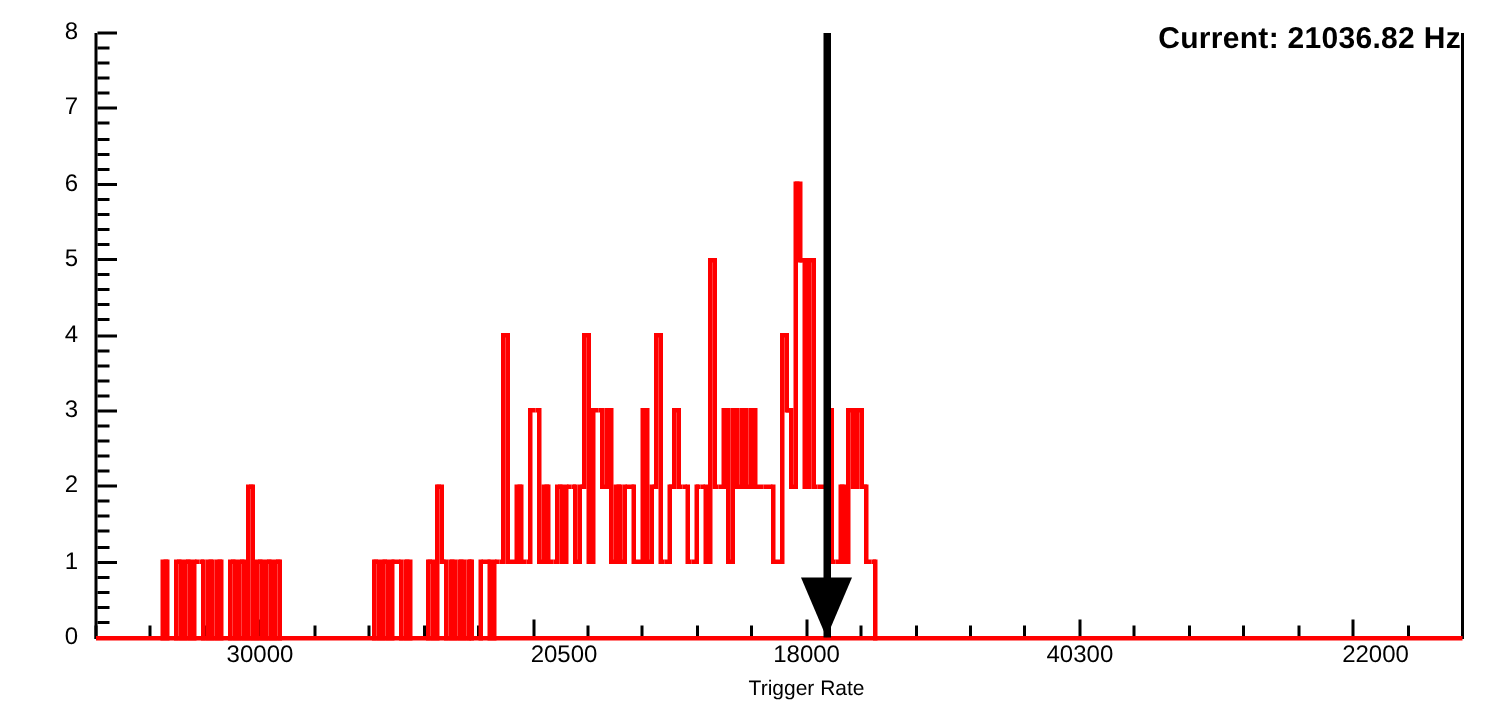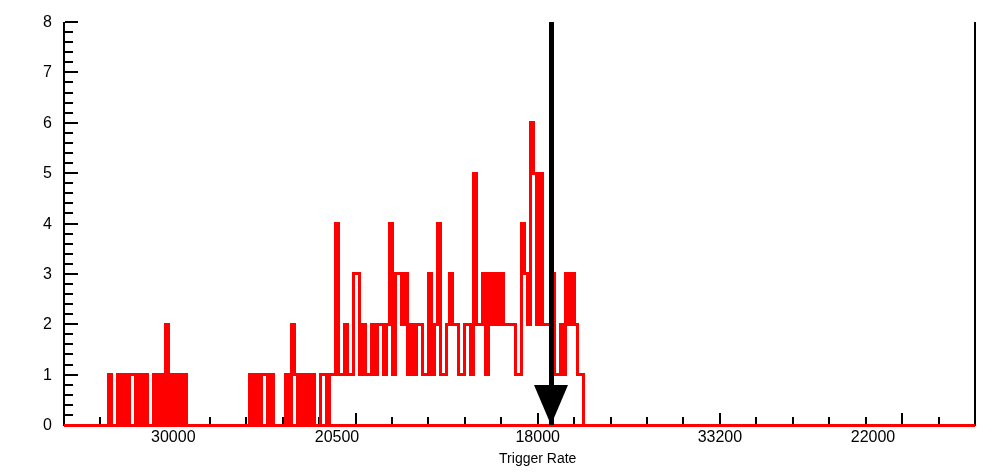--- a/index.html
+++ b/index.html
@@ -25,20 +25,21 @@
   #xaxis-title{position:absolute;top:450px;font-size:14px;color:#000;transform:translateX(-50%);white-space:nowrap;}
   #marker-line{position:absolute;background:#000;width:5px;}
   #marker-head{position:absolute;width:0;height:0;}
   .bar{position:absolute;background:#ff0000;}
 </style>
 </head>
 <body>
 
 <div id="root">
 
+  <div id="plot-title">Current: 21036.82 Hz</div>
 
   <div id="ylabels">
       <div class="ylab" style="top: 425px;">0</div>
       <div class="ylab" style="top: 374.625px;">1</div>
       <div class="ylab" style="top: 324.25px;">2</div>
       <div class="ylab" style="top: 273.875px;">3</div>
       <div class="ylab" style="top: 223.5px;">4</div>
       <div class="ylab" style="top: 173.125px;">5</div>
       <div class="ylab" style="top: 122.75px;">6</div>
       <div class="ylab" style="top: 72.375px;">7</div>
@@ -115,24 +116,24 @@
       <div class="xtick minor" style="left: 755.36px; top: 417px;"></div>
       <div class="xtick minor" style="left: 791.8px; top: 417px;"></div>
       <div class="xtick minor" style="left: 828.24px; top: 417px;"></div>
       <div class="xtick minor" style="left: 864.68px; top: 417px;"></div>
       <div class="xtick major" style="left: 901.12px; top: 413px;"></div>
       <div class="xtick minor" style="left: 937.56px; top: 417px;"></div>
       <div class="xtick minor" style="left: 974px; top: 417px;"></div>
     </div>
   <div id="xlabels">
       <div class="xlab" style="left: 173.32px;">30000</div>
-      <div class="xlab" style="left: 337px;">20500</div>
+      <div class="xlab" style="left: 376px;">20500</div>
       <div class="xlab" style="left: 537.72px;">18000</div>
-      <div class="xlab" style="left: 719.92px;">33200</div>
-      <div class="xlab" style="left: 873px;">22000</div>
+      <div class="xlab" style="left: 719.92px;">40300</div>
+      <div class="xlab" style="left: 917px;">22000</div>
     </div>
   <div id="xaxis-title" style="left: 537.72px;">Trigger Rate</div>
 
   <div id="hist-layer">
       <div class="bar" style="left: 108.821px; width: 3px; top: 373.125px; height: 3px;"></div>
       <div class="bar" style="left: 107.321px; width: 3px; top: 373.125px; height: 53.375px;"></div>
       <div class="bar" style="left: 110.309px; width: 3px; top: 373.125px; height: 53.375px;"></div>
       <div class="bar" style="left: 117.785px; width: 3px; top: 373.125px; height: 3px;"></div>
       <div class="bar" style="left: 116.285px; width: 3px; top: 373.125px; height: 53.375px;"></div>
       <div class="bar" style="left: 119.274px; width: 3px; top: 373.125px; height: 53.375px;"></div>

